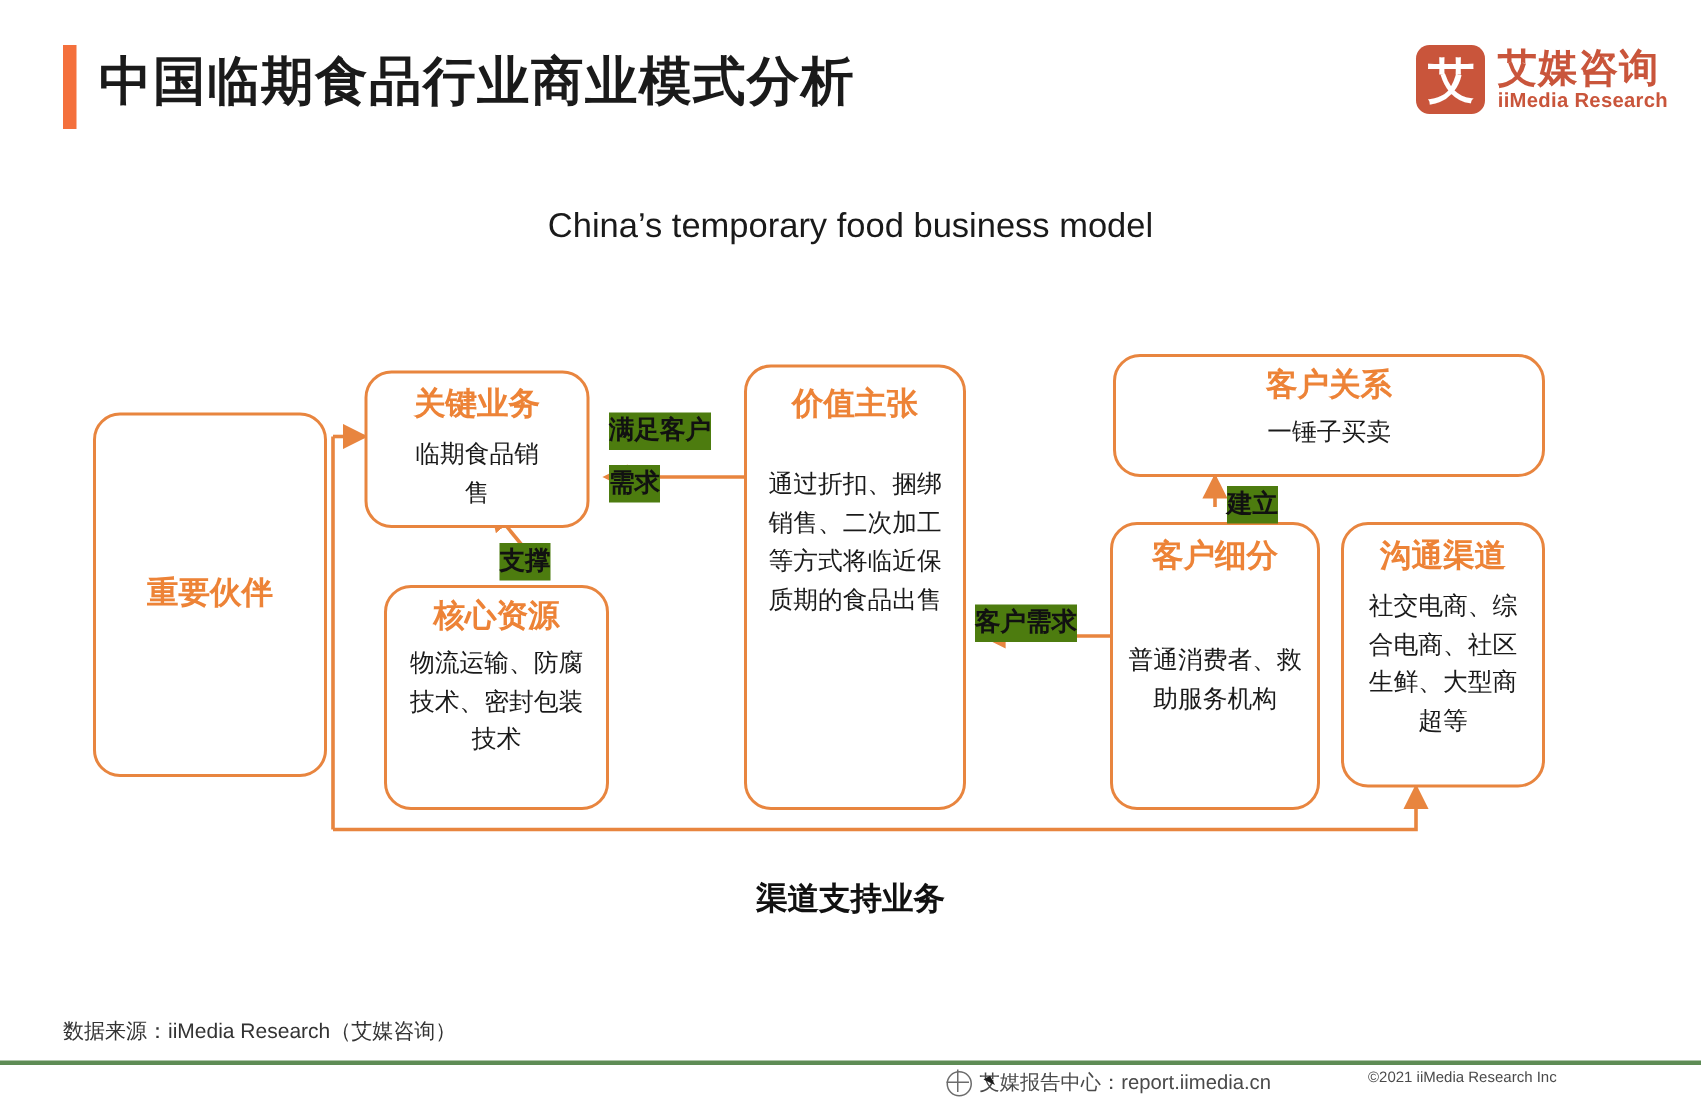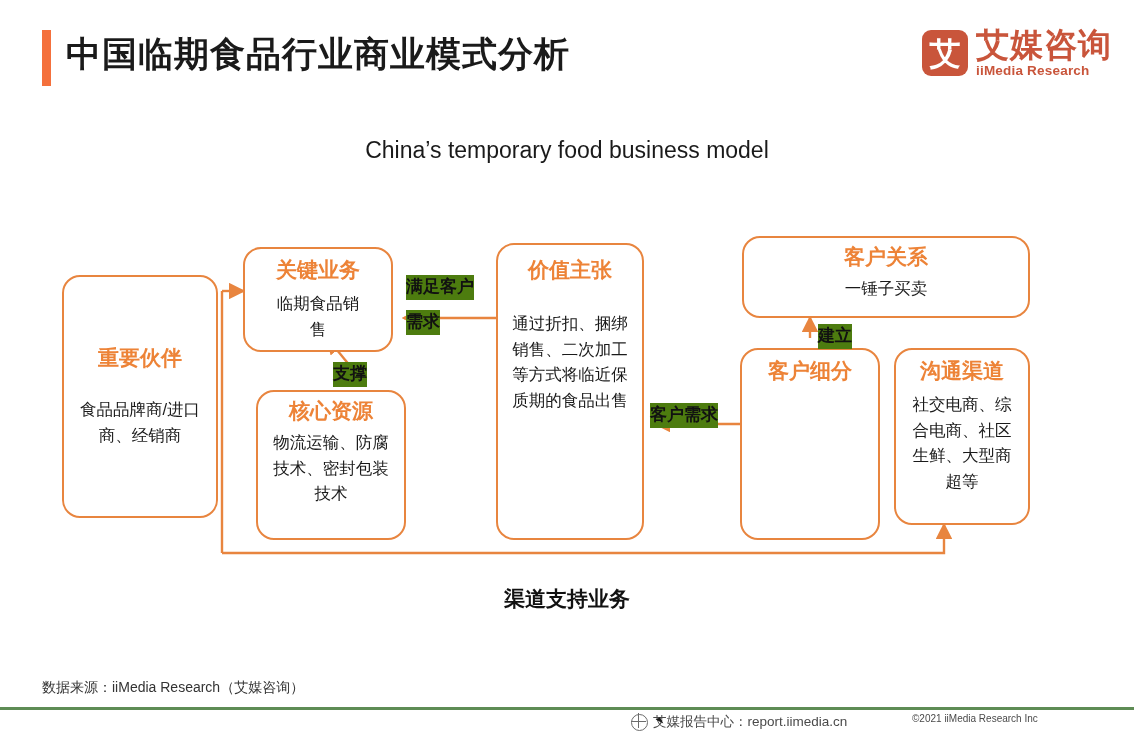--- a/index.html
+++ b/index.html
@@ -23,21 +23,21 @@
   .logo{
     position:absolute;right:22px;top:24px;height:58px;
     display:flex;align-items:center;gap:8px;
   }
   .logo-mark{
     width:46px;height:46px;border-radius:9px;background:#C9553B;
     display:flex;align-items:center;justify-content:center;
     color:#fff;font-size:31px;font-weight:700;line-height:1;
   }
   .logo-words{display:flex;flex-direction:column;justify-content:center;}
-  .logo-cn{font-size:33px;font-weight:700;color:#C9553B;line-height:1.05;letter-spacing:1px;}
+  .logo-cn{font-size:26px;font-weight:700;color:#C9553B;line-height:1.05;letter-spacing:1px;}
   .logo-en{font-size:13.5px;font-weight:700;color:#C9553B;line-height:1.15;letter-spacing:0.2px;}
 
   
   .sub-cn{
     position:absolute;left:0;top:110px;width:1134px;text-align:center;
     font-size:20px;font-weight:700;color:#1a1a1a;
   }
   .sub-en{
     position:absolute;left:0;top:137px;width:1134px;text-align:center;
     font-size:23px;font-weight:400;color:#1a1a1a;
@@ -143,21 +143,20 @@
         <path d="M355,372 L328,339" marker-end="url(#ah)"></path>
 
         <path d="M740,424 L656,424" marker-end="url(#ah)"></path>
 
         <path d="M810,338 L810,318" marker-end="url(#ah)"></path>
       </g>
     </svg>
 
     <div class="box" style="left:62px;top:275px;width:156px;height:243px;justify-content:center;">
       <div class="bt">重要伙伴</div>
-      <div class="bd" style="margin-top:26px;width:128px;">食品品牌商/进口商、经销商</div>
     </div>
 
     <div class="box" style="left:243px;top:247px;width:150px;height:105px;justify-content:flex-start;padding-top:8px;">
       <div class="bt">关键业务</div>
       <div class="bd" style="margin-top:8px;width:92px;">临期食品销售</div>
     </div>
 
     <div class="box" style="left:256px;top:390px;width:150px;height:150px;justify-content:flex-start;padding-top:6px;">
       <div class="bt">核心资源</div>
       <div class="bd" style="margin-top:6px;width:120px;">物流运输、防腐技术、密封包装技术</div>
@@ -168,20 +167,21 @@
       <div class="bd" style="margin-top:6px;">一锤子买卖</div>
     </div>
 
     <div class="box" style="left:496px;top:243px;width:148px;height:297px;justify-content:flex-start;padding-top:12px;">
       <div class="bt">价值主张</div>
       <div class="bd" style="margin-top:28px;width:118px;">通过折扣、捆绑销售、二次加工等方式将临近保质期的食品出售</div>
     </div>
 
     <div class="box" style="left:740px;top:348px;width:140px;height:192px;justify-content:flex-start;padding-top:8px;">
       <div class="bt">客户细分</div>
+      <div class="bd" style="margin-top:44px;width:118px;">普通消费者、救助服务机构</div>
     </div>
 
     <div class="box" style="left:894px;top:348px;width:136px;height:177px;justify-content:flex-start;padding-top:8px;">
       <div class="bt">沟通渠道</div>
       <div class="bd" style="margin-top:8px;width:110px;">社交电商、综合电商、社区生鲜、大型商超等</div>
     </div>
 
     <div class="edge-label" style="left:406px;top:275px;">满足客户</div>
     <div class="edge-label" style="left:406px;top:310px;">需求</div>
     <div class="edge-label" style="left:333px;top:362px;">支撑</div>

